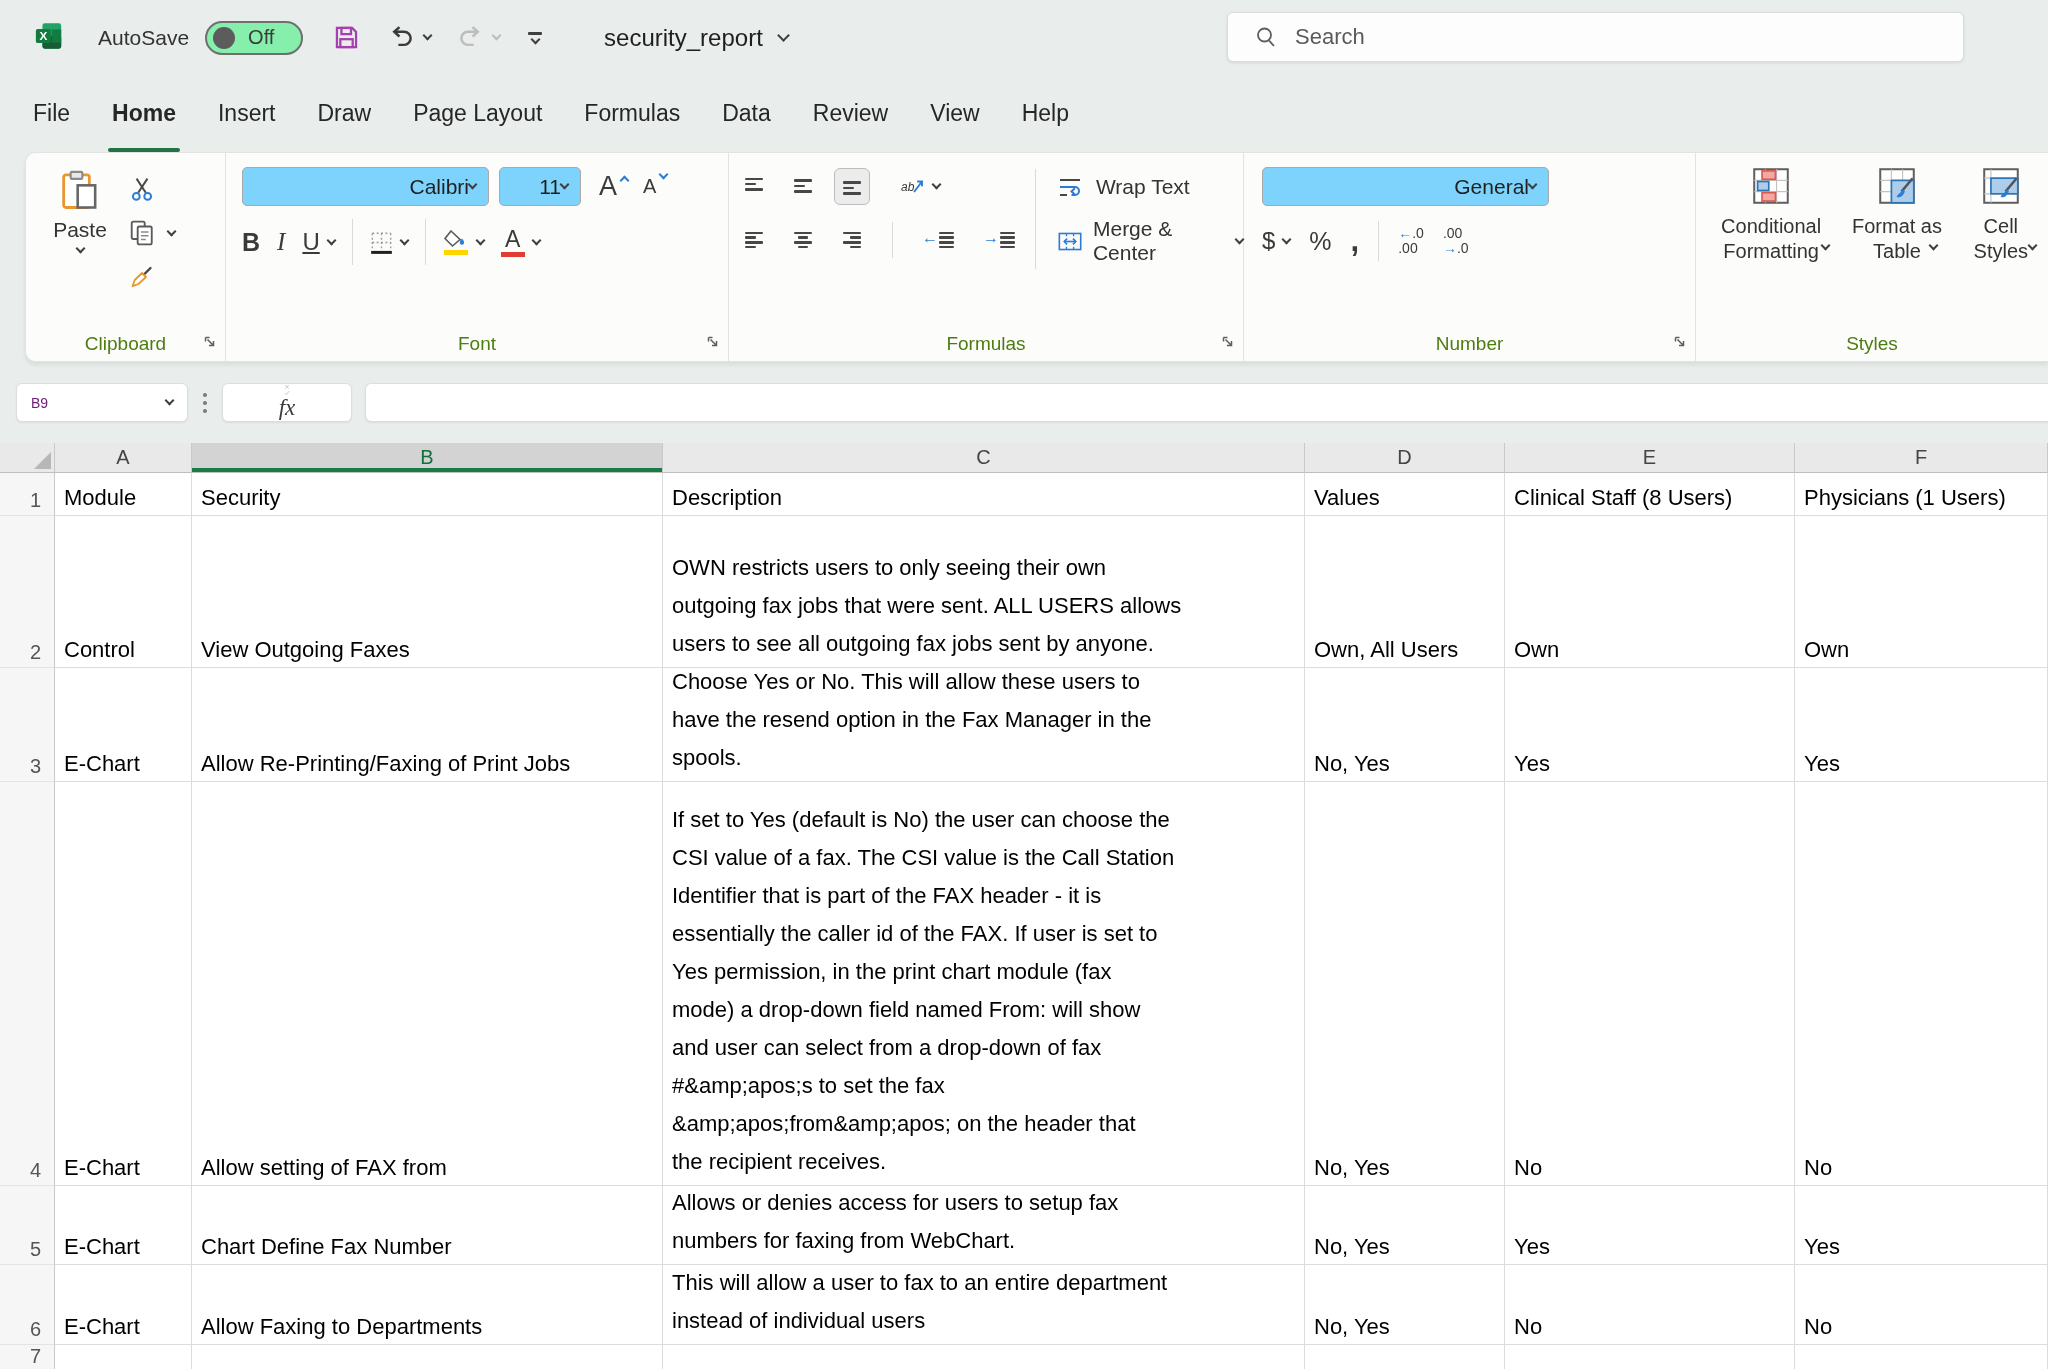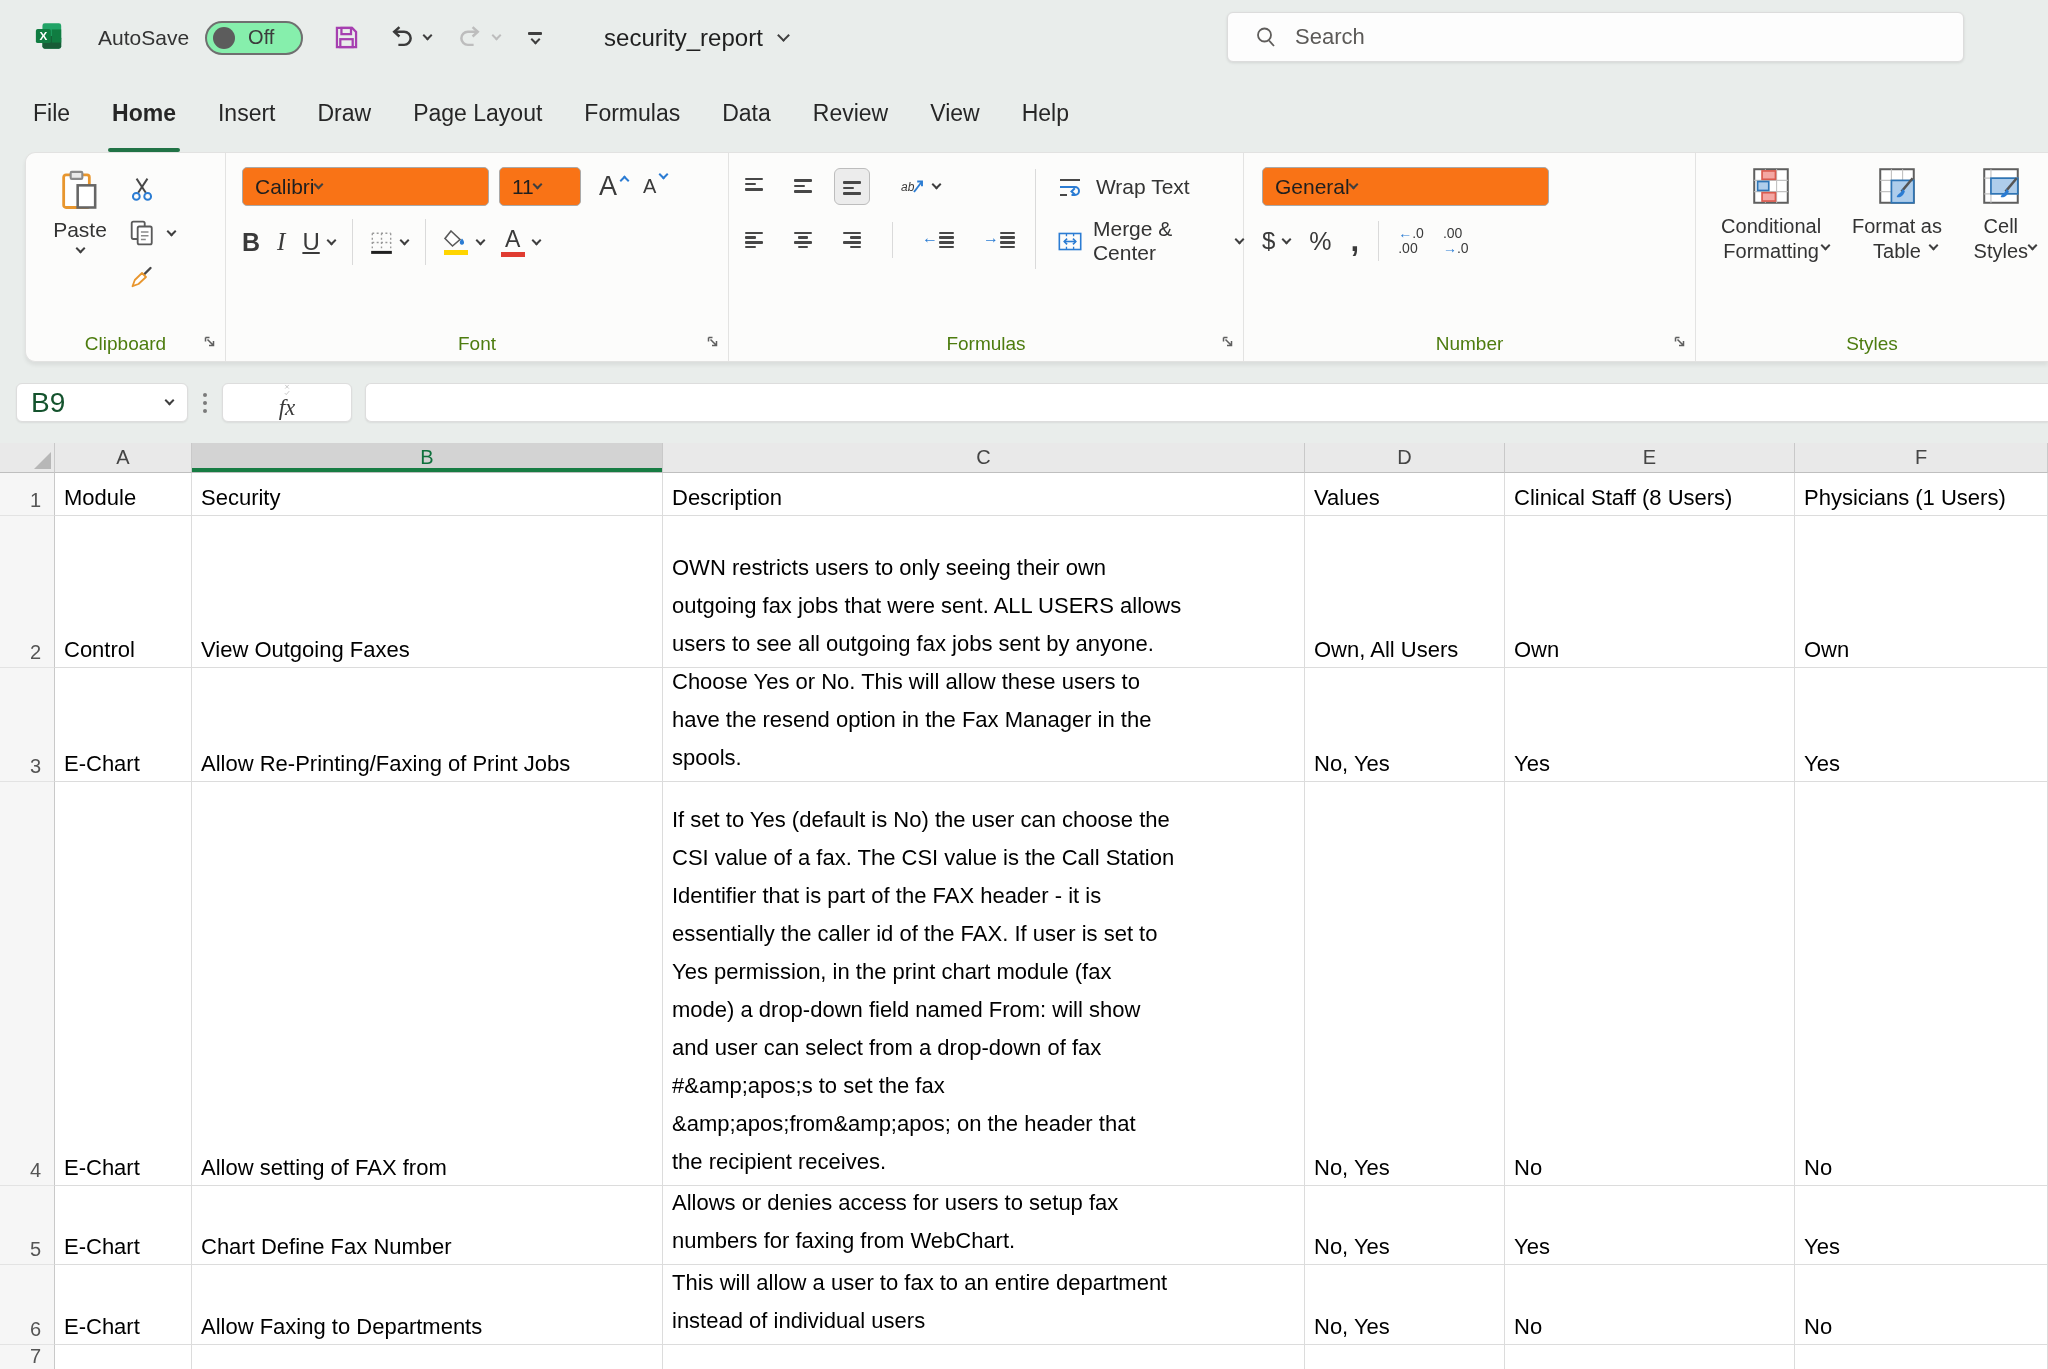--- a/index.html
+++ b/index.html
@@ -43,21 +43,21 @@
   .group:last-child { border-right:none; }
   .group-label { position:absolute; bottom:6px; left:0; right:0; text-align:center; font-size:19px; color:#4d7c0f; }
   .launcher { position:absolute; right:9px; bottom:9px; cursor:pointer; }
   .g-clipboard { width:200px; display:flex; }
   .paste-btn { margin:16px 0 0 14px; width:80px; display:flex; flex-direction:column; align-items:center; gap:7px; cursor:pointer; }
   .paste-btn .lbl { font-size:21px; color:#333; }
   .clip-col { margin:24px 0 0 10px; display:flex; flex-direction:column; gap:19px; }
   .clip-row { display:flex; align-items:center; gap:14px; cursor:pointer; }
 
   .g-font { width:503px; padding:14px 0 0 16px; }
-  .combo { display:flex; align-items:center; justify-content:flex-start; background:#f97316;
+  .combo { display:flex; align-items:center; justify-content:flex-end; background:#7dd3fc;
            border:1px solid #a9a9a9; border-radius:5px; height:39px; padding:0 12px; font-size:21px; color:#1f1f1f; cursor:pointer; }
   .font-row1 { display:flex; align-items:center; gap:10px; }
   .font-name { width:247px; }
   .font-size { width:82px; }
   .sizer { position:relative; padding:0 8px; cursor:pointer; }
   .sizer .A1 { font-size:27px; color:#3a3a3a; }
   .sizer .A2 { font-size:20px; color:#3a3a3a; }
   .sizer .caret { position:absolute; top:2px; right:-3px; }
   .font-row2 { display:flex; align-items:center; gap:17px; margin-top:14px; height:44px; }
   .fbtn { cursor:pointer; display:flex; align-items:center; gap:8px; }
@@ -96,21 +96,21 @@
 
   .g-styles { flex:1; padding:14px 0 0 6px; display:flex; justify-content:space-around; }
   .style-btn { display:flex; flex-direction:column; align-items:center; cursor:pointer; max-width:122px; }
   .style-lbl { margin-top:9px; font-size:20px; color:#333; line-height:25px; text-align:center; white-space:pre-line; }
   .style-btn .chev { margin-left:5px; }
 
   
   .formulabar { height:81px; display:flex; align-items:center; padding-left:16px; }
   .fbox { background:#fff; border:1px solid #dddddd; border-radius:6px; height:39px;
           box-shadow:0 1px 2px rgba(0,0,0,.07); display:flex; align-items:center; }
-  .namebox { width:172px; justify-content:space-between; padding:0 14px; font-size:28px; color:#14532d; cursor:pointer; }
+  .namebox { width:172px; justify-content:space-between; padding:0 14px; font-size:14px; color:#701a75; cursor:pointer; }
   .grip { margin:0 15px; display:flex; flex-direction:column; gap:4px; }
   .grip i { width:4px; height:4px; border-radius:50%; background:#7a7a7a; }
   .fxbox { width:130px; justify-content:space-evenly;flex-direction:column; }
   .fx-lbl { font-size:23px; font-style:italic; font-family:"Liberation Serif",serif; color:#3a3a3a; cursor:pointer; }
   .formula-input { flex:1; margin-left:13px; border-radius:6px 0 0 6px; border-right:none; padding:0 12px; font-size:21px; cursor:text; }
 
   
   .sheet { height:926px; background:#fff; display:grid;
            grid-template-columns:55px 137px 471px 642px 200px 290px 1fr;
            grid-template-rows:30px 43px 152px 114px 404px 79px 80px 1fr; }

